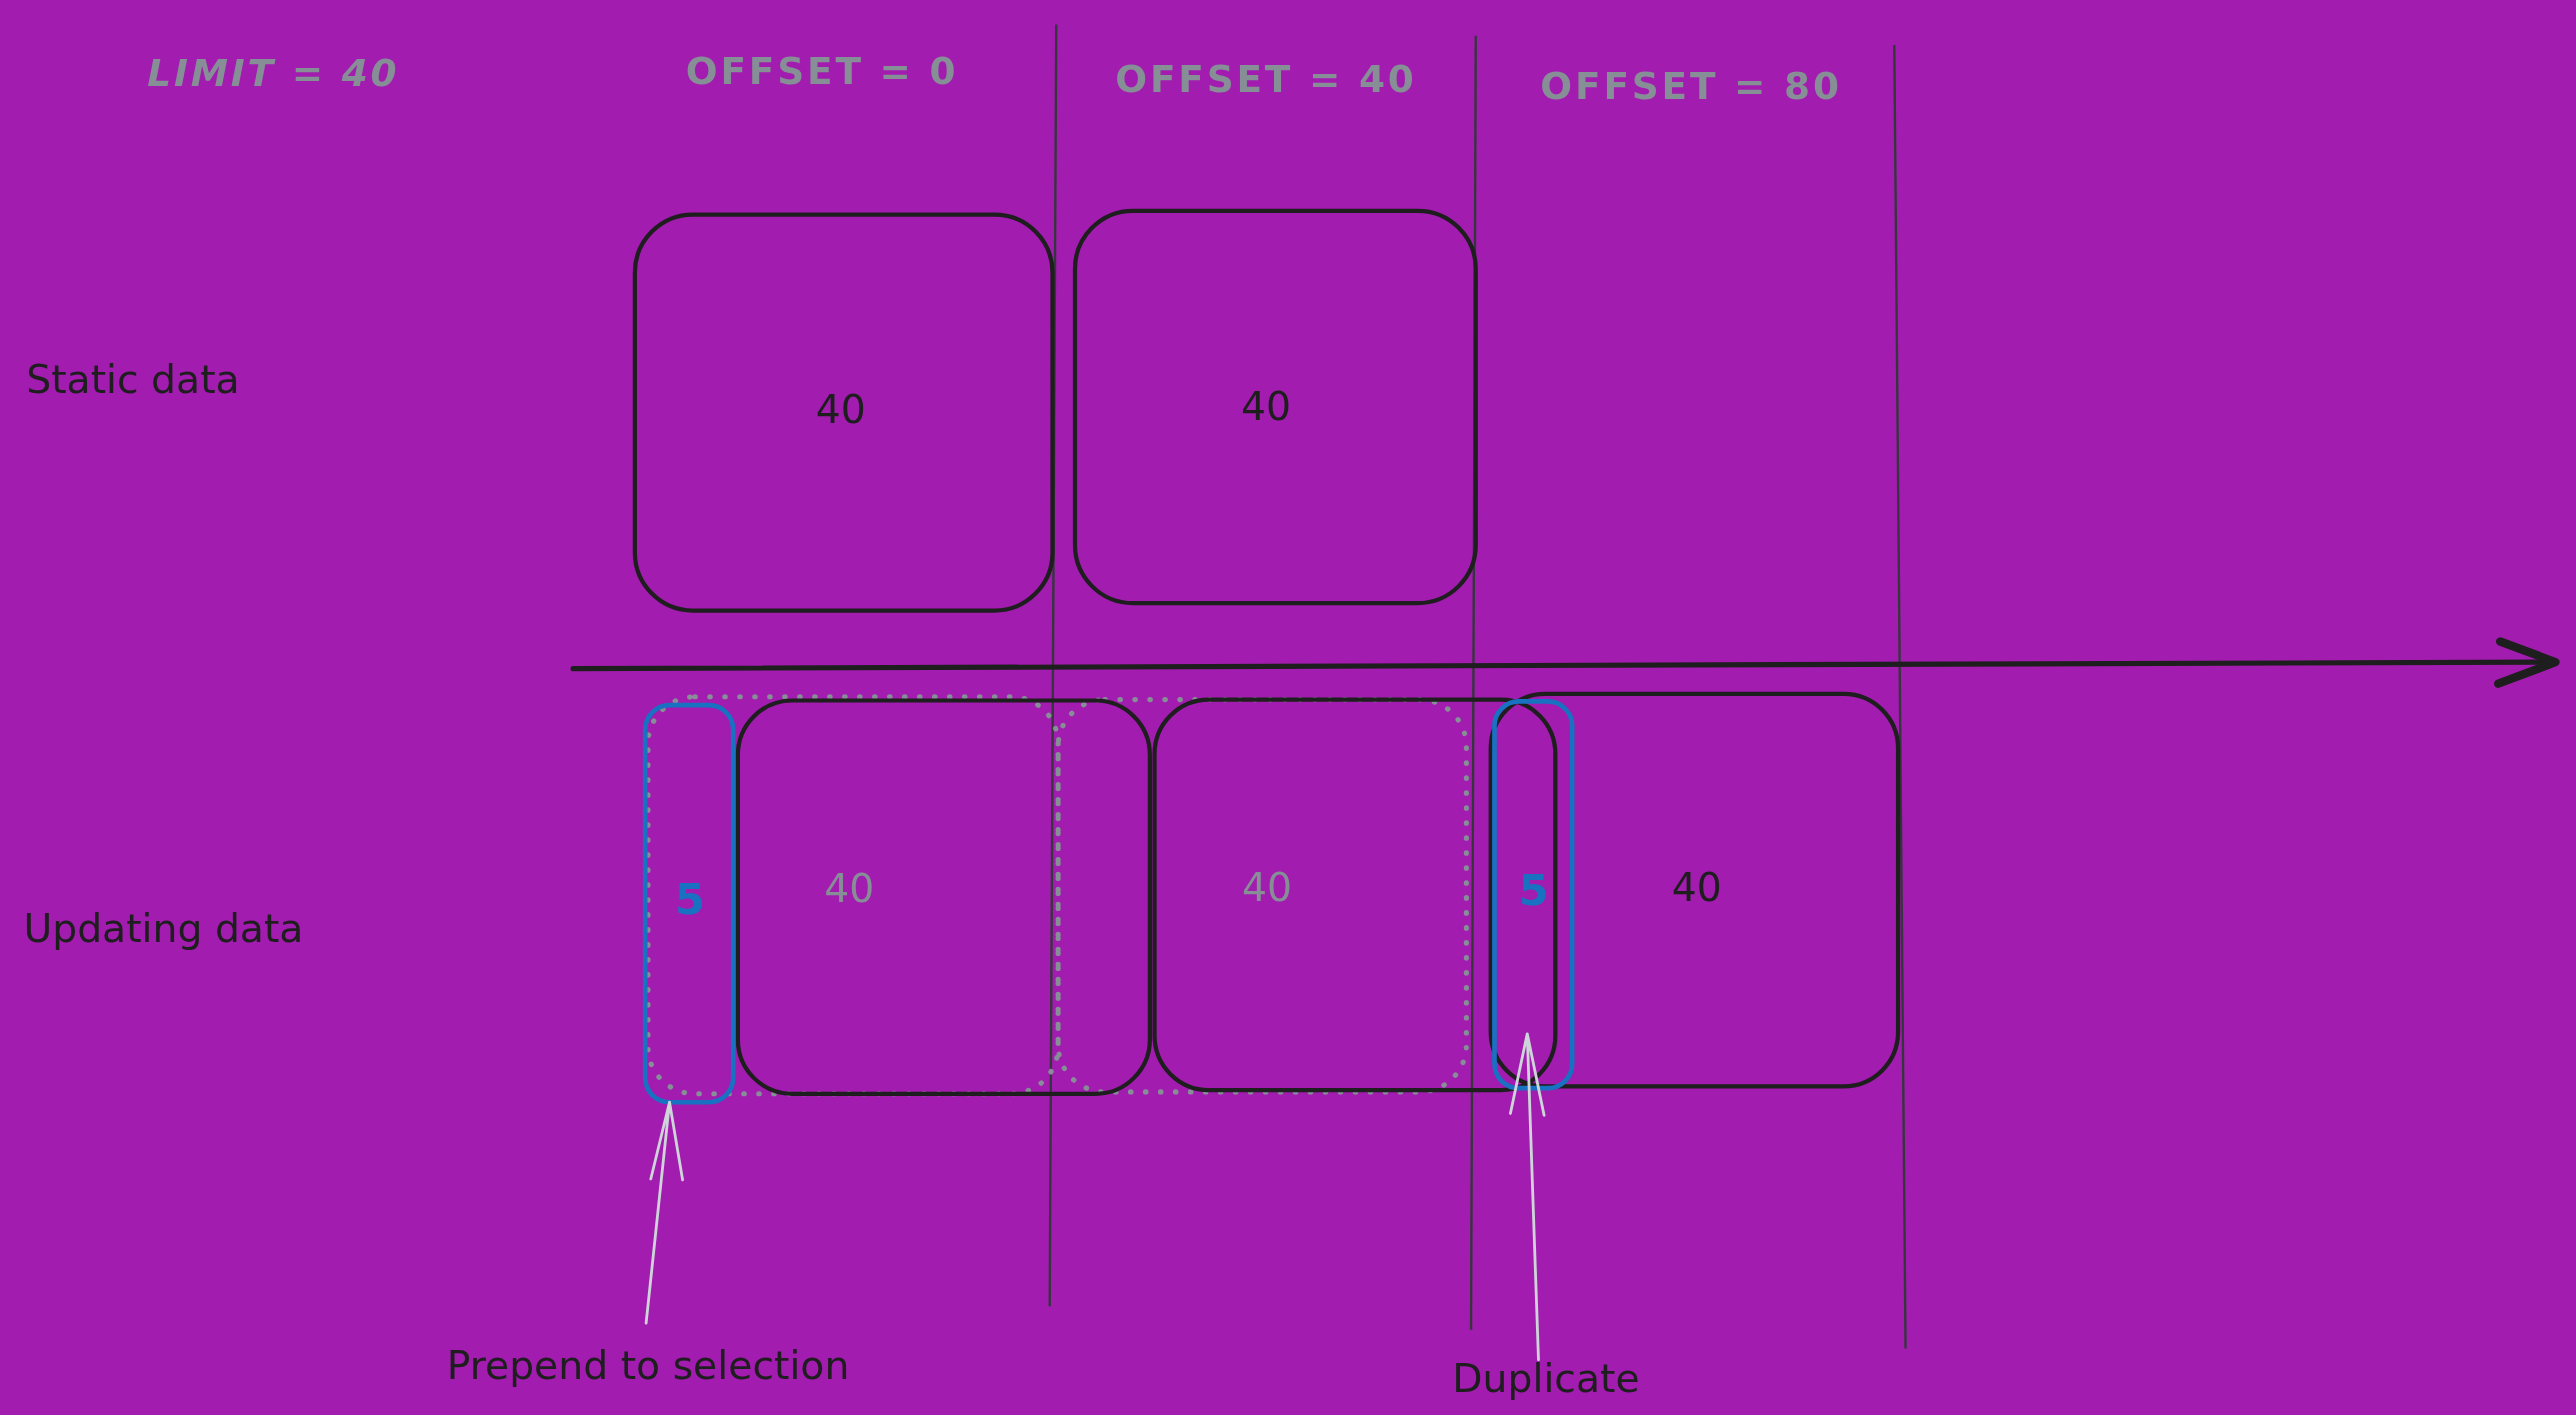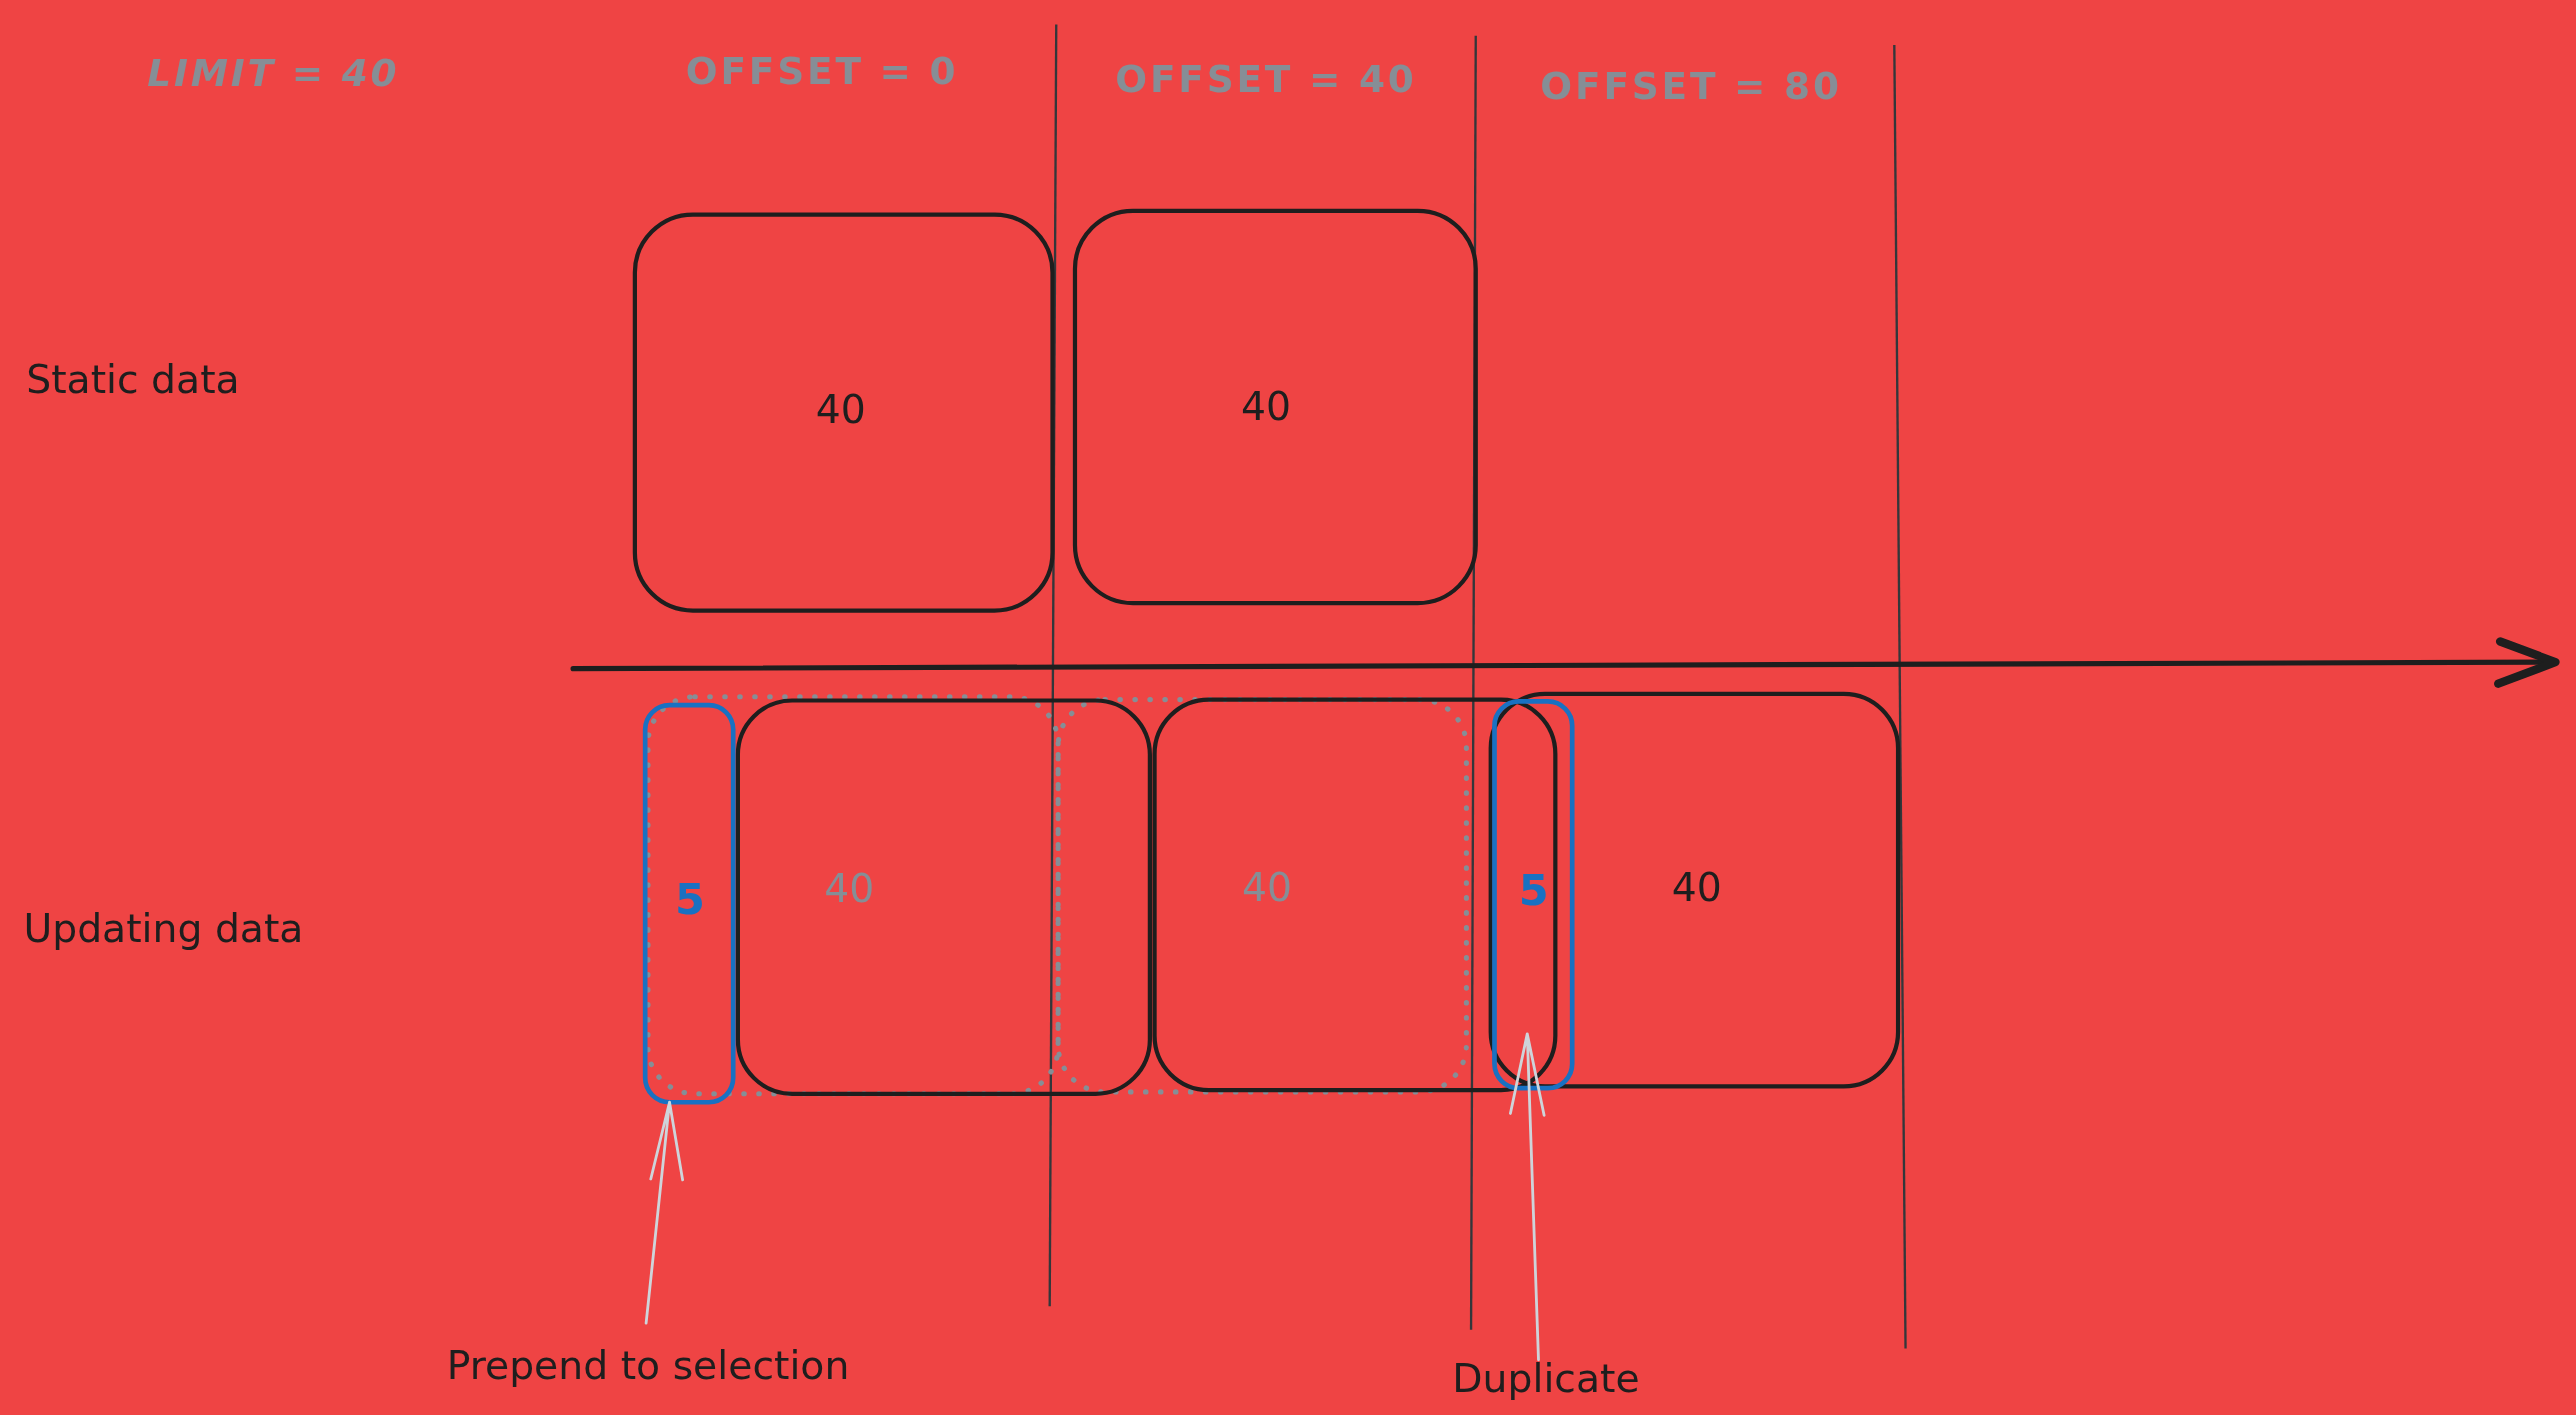--- a/index.html
+++ b/index.html
@@ -4,21 +4,21 @@
 <style>
   html, body {
     margin: 0;
     padding: 0;
     background: #ffffff;
   }
   .canvas {
     width: 100%;
     max-width: 2576px;
     margin: 0 auto;
-    background: #ef4444;
+    background: #a21caf;
   }
   svg {
     display: block;
     width: 100%;
     height: auto;
     font-family: "DejaVu Sans", "Liberation Sans", sans-serif;
   }
   .hd {                       
     fill: #868e96;
     font-size: 40px;

